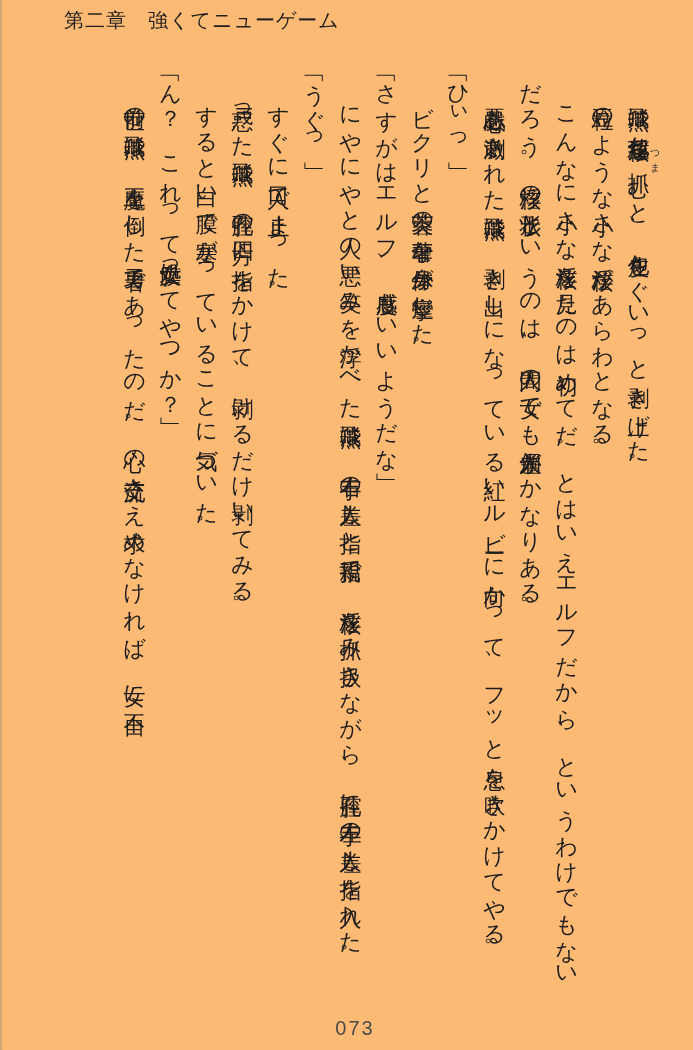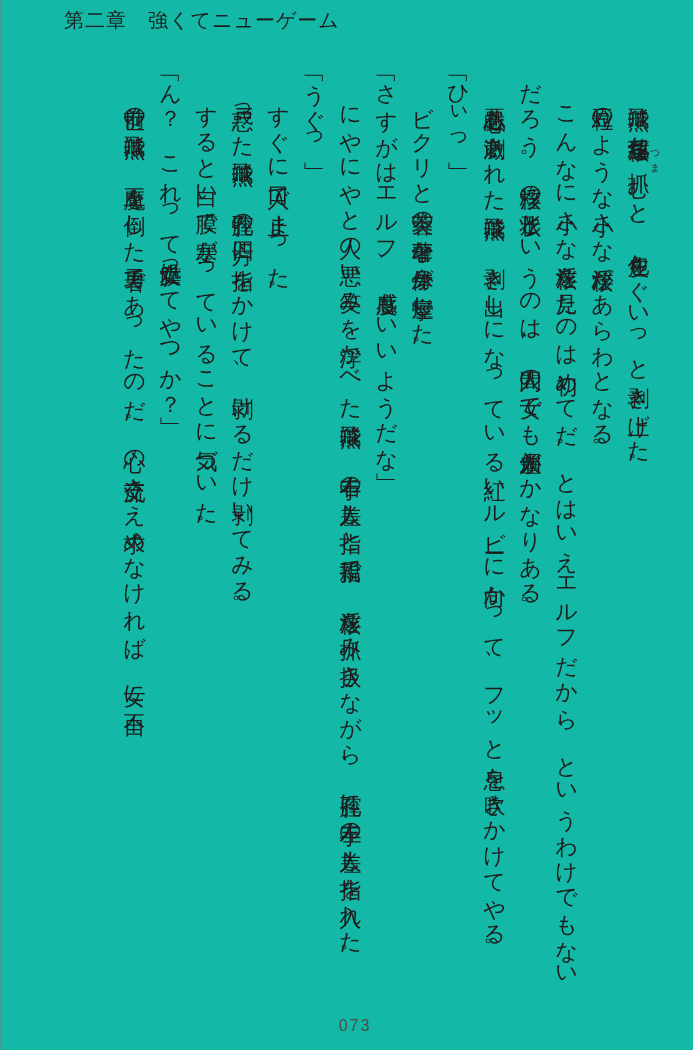--- a/index.html
+++ b/index.html
@@ -4,21 +4,21 @@
 <style>
   html, body {
     margin: 0;
     padding: 0;
     background: #ffffff;
   }
   .page {
     position: relative;
     width: 693px;
     height: 1050px;
-    background: #14b8a6;
+    background: #fdba74;
     overflow: hidden;
     font-family: "Liberation Serif", "DejaVu Serif", serif;
   }
   .edge-left {
     position: absolute;
     left: 0; top: 0;
     width: 3px; height: 100%;
     background: linear-gradient(to right, rgba(120,120,120,0.45), rgba(120,120,120,0));
     pointer-events: none;
   }
@@ -57,21 +57,21 @@
     font-size: 10px;
     letter-spacing: 0;
     color: #2a2a2a;
   }
   .page-number {
     position: absolute;
     top: 1017px;
     left: 322px;
     width: 66px;
     text-align: center;
-    font-size: 16px;
+    font-size: 20px;
     letter-spacing: 2px;
     color: #4b4b4b;
     font-family: "Liberation Sans", "DejaVu Sans", sans-serif;
   }
 </style>
 </head>
 <body>
 
 <div class="page">
   <div class="edge-left"></div>

